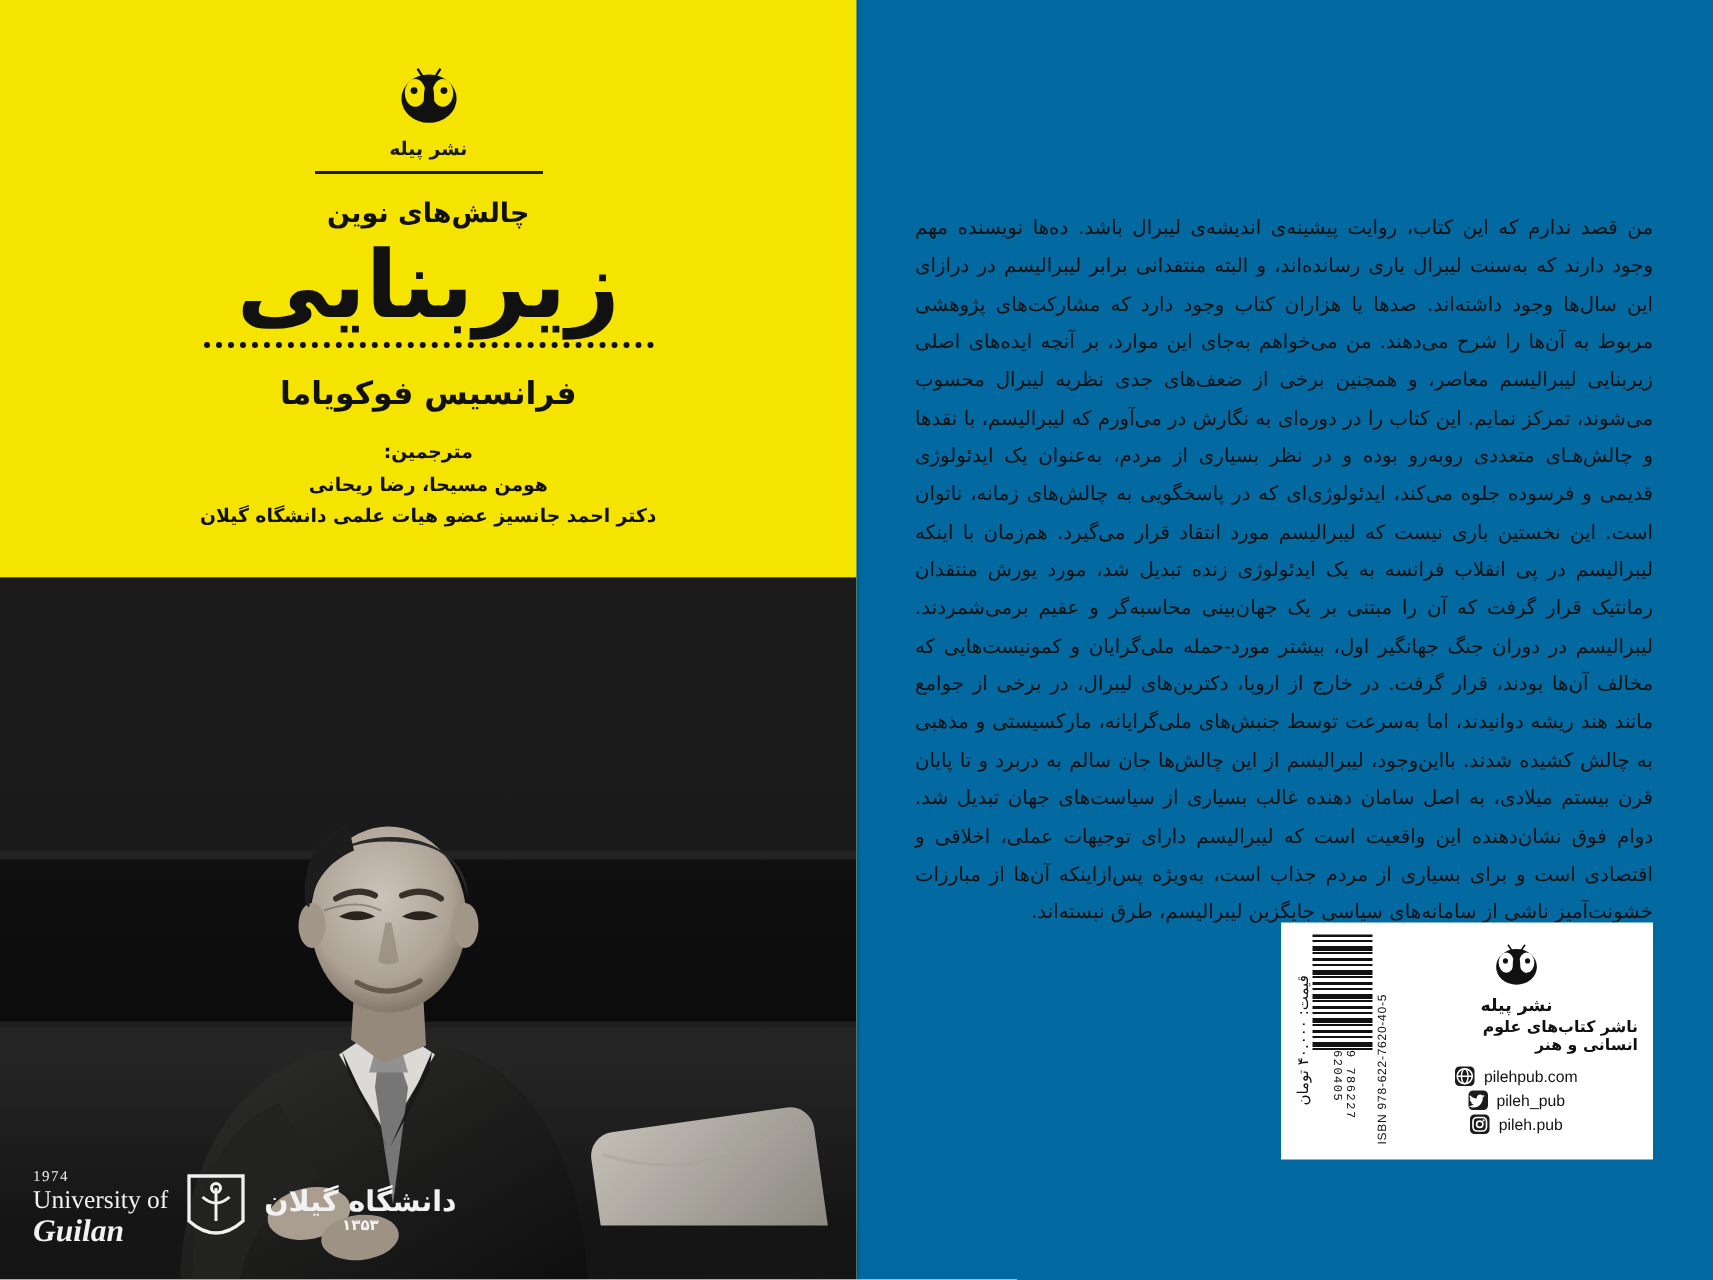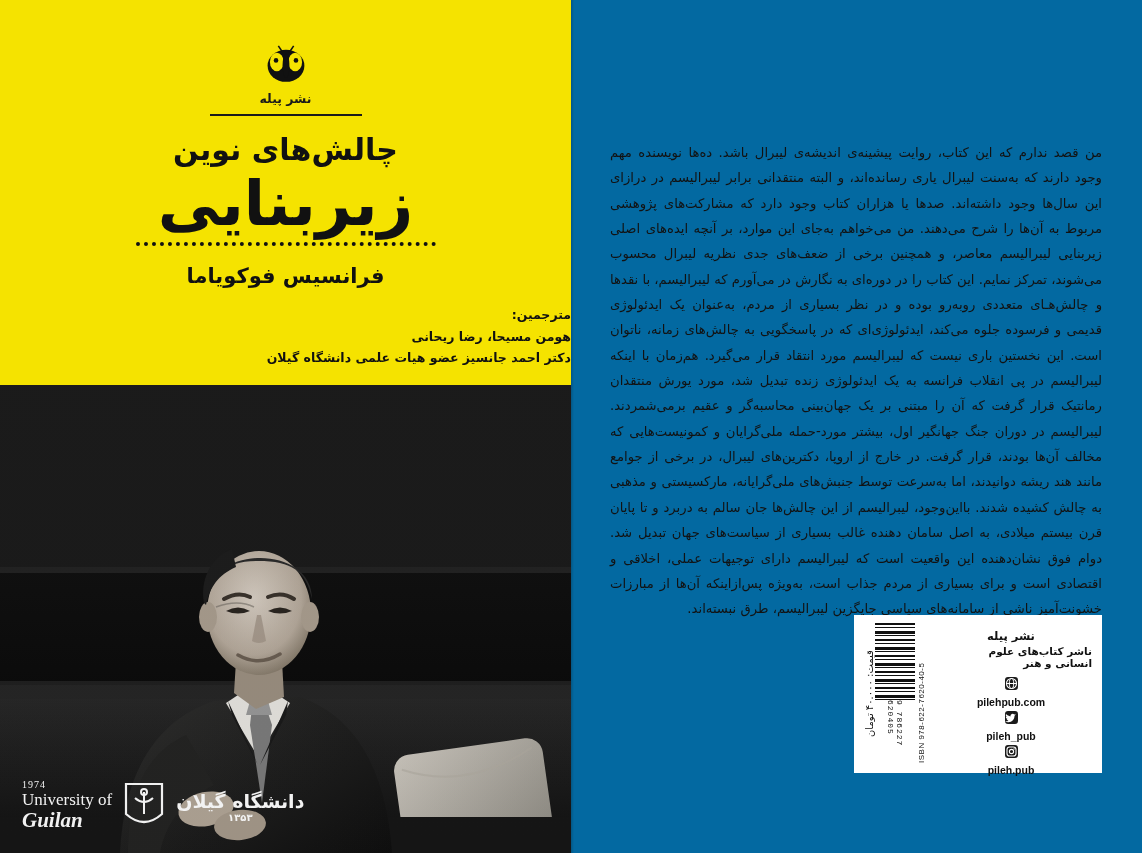--- a/index.html
+++ b/index.html
@@ -87,25 +87,24 @@
   .social-list {
     margin-top: 8px;
     display: flex;
     flex-direction: column;
     gap: 3px;
     width: 100%;
     align-items: center;
   }
   .social-row {
     display: flex;
-    flex-direction: column;
+    flex-direction: row;
     align-items: center;
     gap: 6px;
     direction: ltr;
-    font-weight: bold;
   }
   .social-ico {
     width: 13px;
     height: 13px;
     border-radius: 3px;
     background: #1b1b1b;
     display: inline-block;
     flex: 0 0 auto;
     position: relative;
   }
@@ -202,21 +201,21 @@
     direction: rtl;
   }
   .logo-rule {
     width: 152px;
     height: 2px;
     background: #1a1a1a;
     margin: 7px auto 0;
   }
   .title-small {
     margin-top: 16px;
-    font-size: 30px;
+    font-size: 18px;
     font-weight: bold;
     color: #111;
     direction: rtl;
     letter-spacing: -0.5px;
   }
   .title-big {
     margin-top: 4px;
     font-size: 62px;
     font-weight: bold;
     color: #111;
@@ -236,21 +235,20 @@
     color: #111;
     direction: rtl;
   }
   .translators {
     margin-top: 16px;
     direction: rtl;
     font-size: 12.5px;
     color: #111;
     line-height: 1.75;
     font-weight: bold;
-    text-align: right;
   }
   .translators .lbl { font-weight: bold; }
 
   .photo {
     position: absolute;
     left: 0;
     top: 385px;
     width: 571px;
     height: 468px;
     background: #0c0c0c;

